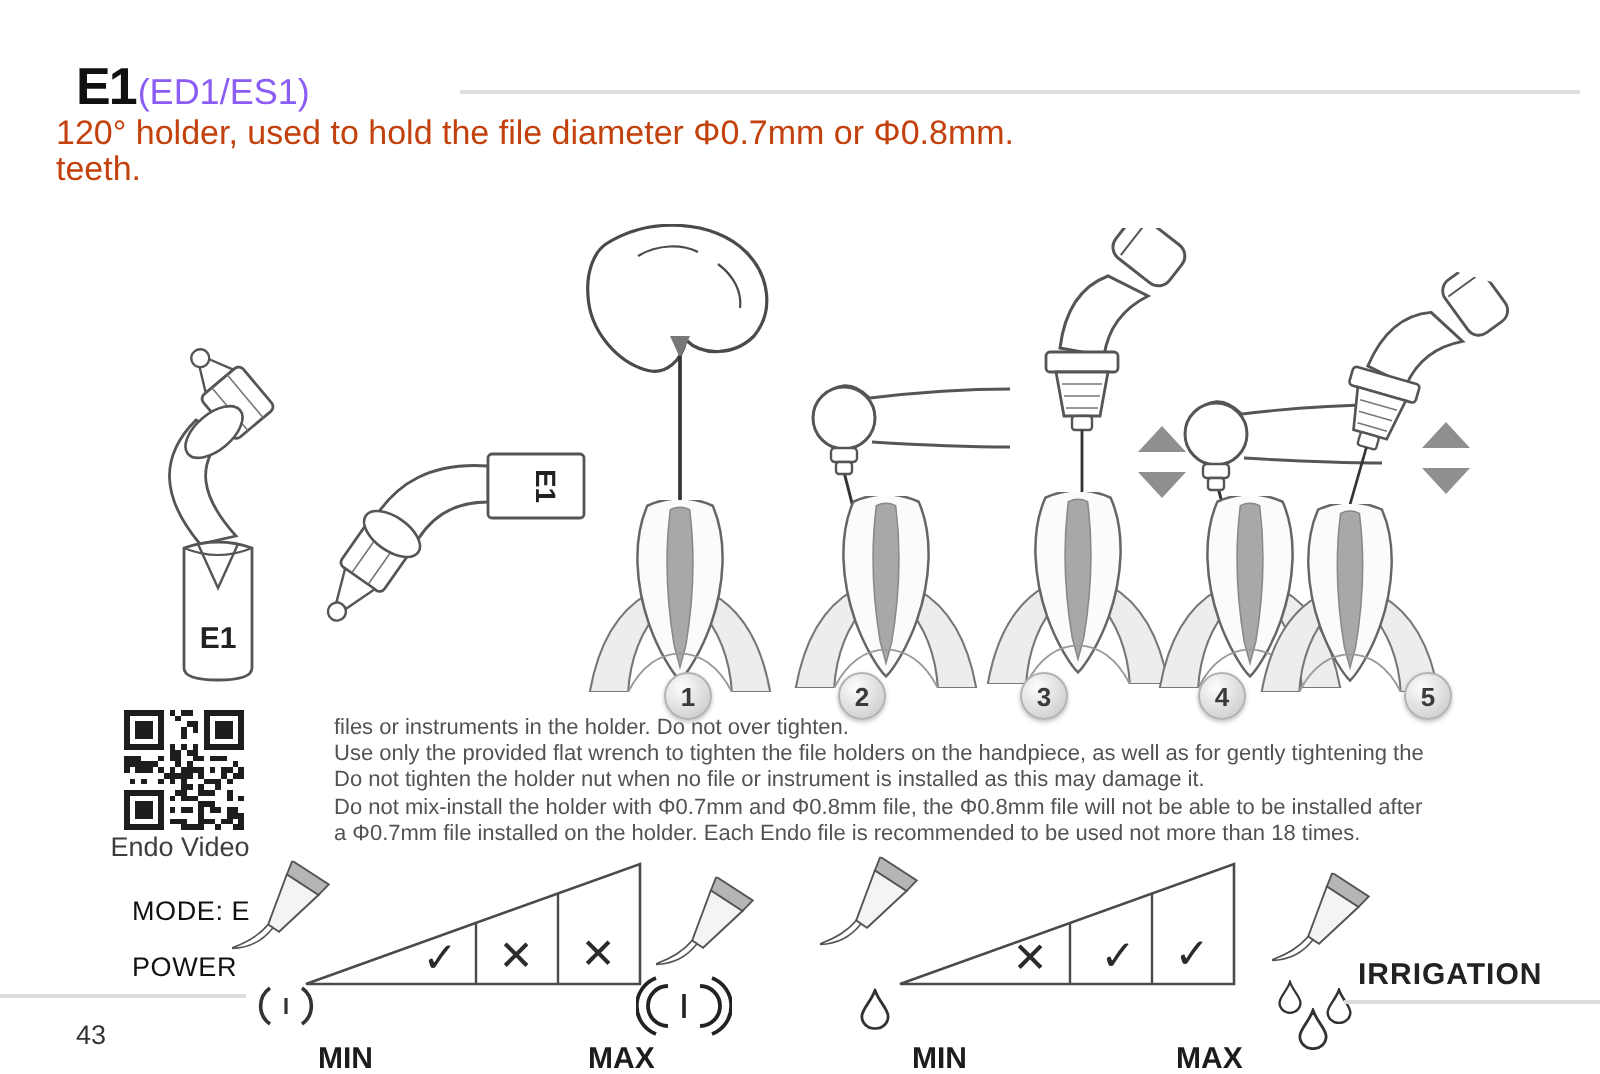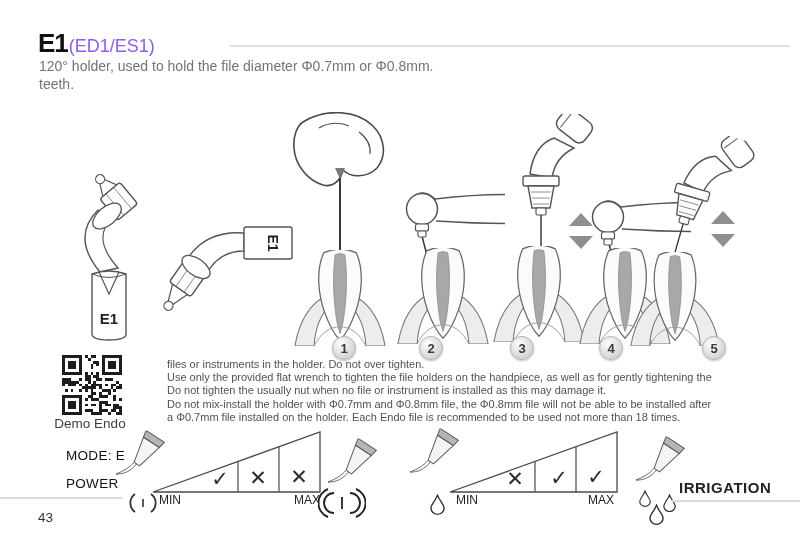--- a/index.html
+++ b/index.html
@@ -4,28 +4,28 @@
 <style>
   html,body{margin:0;padding:0;background:#fff;}
   .page{position:relative;width:800px;height:537px;background:#fff;overflow:hidden;
         font-family:"Liberation Sans","DejaVu Sans",sans-serif;padding-left:32px;}
   .abs{position:absolute;}
   
   .title-row{left:38px;top:28px;display:flex;align-items:baseline;gap:1px;}
   .t-bold{font-size:26px;font-weight:800;color:#101010;letter-spacing:-1px;}
   .t-sub{font-size:18px;color:#8b5cf6;}
   .title-rule{left:230px;top:45px;width:560px;height:2px;background:#e0e0e0;}
-  .desc{left:39px;top:58px;width:740px;font-size:14px;color:#737373;line-height:17.5px;}
+  .desc{left:28px;top:58px;width:740px;font-size:17px;color:#c2410c;line-height:17.5px;}
   
   .instr{left:167px;top:358px;width:620px;font-size:11px;color:#525252;line-height:13.2px;}
   
   .qr-caption{left:32px;top:416px;width:116px;text-align:center;font-size:13.5px;color:#3d3d3d;}
   
   .setting-label{font-size:13.5px;font-weight:normal;color:#111;letter-spacing:.3px;}
-  .minmax{font-size:12px;font-weight:normal;color:#1c1c1c;}
+  .minmax{font-size:15px;font-weight:bold;color:#1c1c1c;margin-top:28px;}
   .irr-label{font-size:15px;font-weight:bold;color:#222;letter-spacing:.5px;}
   .rule{height:2px;background:#dcdcdc;}
   .pagenum{left:38px;top:510px;font-size:13.5px;color:#333;}
   
   .stepnum{width:22px;height:22px;border-radius:50%;z-index:6;
     background:radial-gradient(circle at 35% 30%, #fdfdfd 0%, #e3e3e3 45%, #c6c6c6 100%);
     border:1px solid #b3b3b3;box-shadow:0 1px 2px rgba(0,0,0,.25);
     display:flex;align-items:center;justify-content:center;
     font-size:13px;font-weight:bold;color:#3a3a3a;}
   .art{overflow:visible;}
@@ -161,21 +161,21 @@
 
   <div class="abs stepnum" style="left:332px;top:336px">1</div>
   <div class="abs stepnum" style="left:419px;top:336px">2</div>
   <div class="abs stepnum" style="left:510px;top:336px">3</div>
   <div class="abs stepnum" style="left:599px;top:336px">4</div>
   <div class="abs stepnum" style="left:702px;top:336px">5</div>
 
   <div class="abs instr">
     <div>files or instruments in the holder. Do not over tighten.</div>
     <div>Use only the provided flat wrench to tighten the file holders on the handpiece, as well as for gently tightening the</div>
-    <div>Do not tighten the usually nut when no file or instrument is installed as this may damage it.</div>
+    <div>Do not tighten the holder nut when no file or instrument is installed as this may damage it.</div>
     <div>Do not mix-install the holder with Φ0.7mm and Φ0.8mm file, the Φ0.8mm file will not be able to be installed after</div>
     <div>a Φ0.7mm file installed on the holder. Each Endo file is recommended to be used not more than 18 times.</div>
   </div>
 
   <svg id="qr" class="abs" style="left:62px;top:355px" width="60" height="60" viewBox="0 0 21 21" shape-rendering="crispEdges">
       <rect x="0" y="0" width="7" height="7" fill="#1d1d1d"></rect>
       <rect x="1" y="1" width="5" height="5" fill="#fff"></rect>
       <rect x="2" y="2" width="3" height="3" fill="#1d1d1d"></rect>
       <rect x="14" y="0" width="7" height="7" fill="#1d1d1d"></rect>
       <rect x="15" y="1" width="5" height="5" fill="#fff"></rect>
@@ -292,21 +292,21 @@
       <rect x="18" y="19" width="1" height="1" fill="#1d1d1d"></rect>
       <rect x="20" y="19" width="1" height="1" fill="#1d1d1d"></rect>
       <rect x="10" y="20" width="1" height="1" fill="#1d1d1d"></rect>
       <rect x="11" y="20" width="1" height="1" fill="#1d1d1d"></rect>
       <rect x="12" y="20" width="1" height="1" fill="#1d1d1d"></rect>
       <rect x="13" y="20" width="1" height="1" fill="#1d1d1d"></rect>
       <rect x="16" y="20" width="1" height="1" fill="#1d1d1d"></rect>
       <rect x="19" y="20" width="1" height="1" fill="#1d1d1d"></rect>
       <rect x="20" y="20" width="1" height="1" fill="#1d1d1d"></rect>
     </svg>
-  <div class="abs qr-caption">Demo Endo</div>
+  <div class="abs qr-caption">Endo Video</div>
 
   <div class="abs setting-label" style="left:66px;top:448px">MODE: E</div>
   <div class="abs setting-label" style="left:66px;top:476px">POWER</div>
 
   <svg class="abs art" style="left:116px;top:430px" width="58" height="66" viewBox="0 0 80 90">
       <use href="#cone" width="80" height="90"></use>
     </svg>
   <svg class="abs" style="left:128px;top:492px" width="30" height="22" viewBox="0 0 30 22">
     <path d="M7,2 A11,11 0 0 0 7,20 M23,2 A11,11 0 0 1 23,20" fill="none" stroke="#333" stroke-width="1.8"></path>
     <line x1="15" y1="7" x2="15" y2="15" stroke="#333" stroke-width="1.6"></line>

